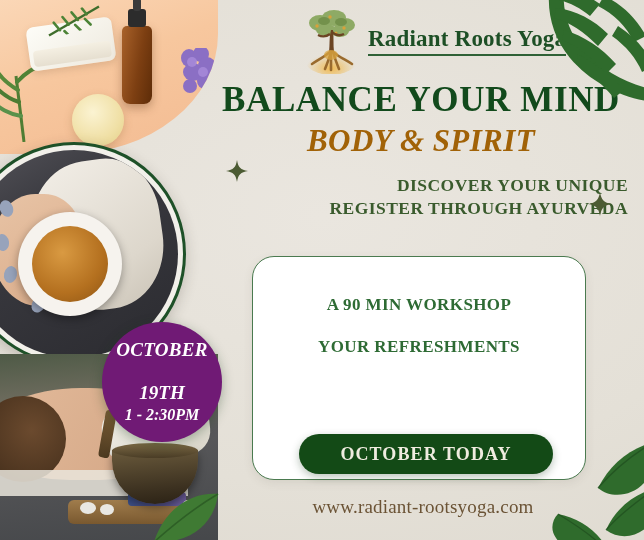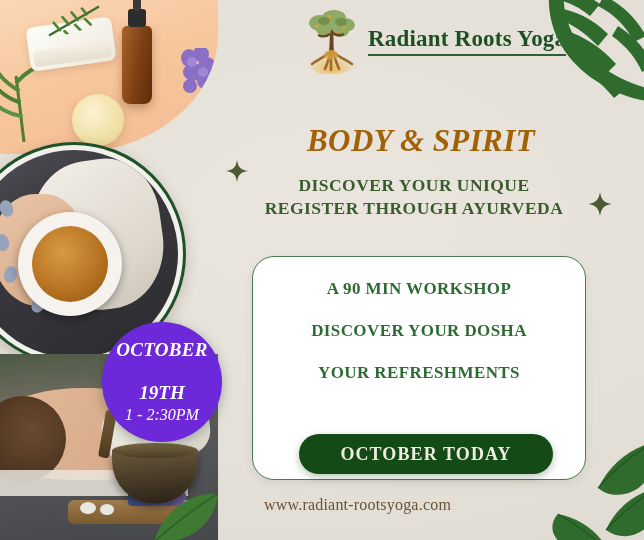--- a/index.html
+++ b/index.html
@@ -59,27 +59,27 @@
     background:linear-gradient(150deg,#e8c4a6,#d9ab89);}
   .tea-mug{position:absolute;left:48px;top:62px;width:104px;height:104px;border-radius:50%;
     background:#f6f3ee;box-shadow:0 3px 10px rgba(0,0,0,.35);}
   .tea-liquid{position:absolute;left:62px;top:76px;width:76px;height:76px;border-radius:50%;
     background:radial-gradient(circle at 40% 35%,#d99a42,#b4701f 60%,#8d5413);}
   .tea-nail{position:absolute;width:13px;height:17px;border-radius:50%;background:#97a3bb;}
 
   
   .date-badge{
     position:absolute;left:102px;top:322px;width:120px;height:120px;border-radius:50%;
-    background:#6d28d9;color:#ffffff;display:flex;flex-direction:column;
+    background:#701a75;color:#ffffff;display:flex;flex-direction:column;
     align-items:center;justify-content:center;text-align:center;
     box-shadow:0 3px 12px rgba(25,60,30,.35);z-index:6;
   }
   .date-badge .d1{font-style:italic;font-weight:bold;font-size:19px;letter-spacing:.3px;line-height:1.05;}
   .date-badge .d2{font-style:italic;font-weight:bold;font-size:19px;line-height:1.15;margin-top:22px;}
-  .date-badge .d3{font-style:italic;font-weight:normal;font-size:16px;margin-top:2px;}
+  .date-badge .d3{font-style:italic;font-weight:bold;font-size:16px;margin-top:2px;}
 
   
   .photo-bowl{
     position:absolute;left:-4px;top:354px;width:222px;height:190px;overflow:hidden;
     background:linear-gradient(175deg,#4e5a46 0%,#6b6a5c 22%,#58585a 45%,#45474a 100%);
   }
   .bowl-woman{position:absolute;left:-10px;top:34px;width:190px;height:92px;border-radius:50% 46% 40% 44%;
     background:linear-gradient(120deg,#e3bb9b,#d3a584);}
   .bowl-hair{position:absolute;left:-16px;top:42px;width:86px;height:86px;border-radius:50%;
     background:radial-gradient(circle at 60% 40%,#6b4a2e,#3e2a18);}
@@ -107,48 +107,48 @@
   .logo-row{position:absolute;left:300px;top:8px;display:flex;align-items:center;gap:6px;z-index:4;}
   .logo-tree{width:62px;height:66px;}
   .logo-text{font-size:23px;font-weight:bold;color:#1d4f25;letter-spacing:.2px;
     border-bottom:2px solid #2f6136;padding-bottom:1px;line-height:1.15;}
 
   
   .h-main{position:absolute;left:206px;top:82px;width:430px;text-align:center;
     font-size:35px;font-weight:bold;color:#124a1c;letter-spacing:.6px;line-height:1;z-index:4;}
   .h-sub{position:absolute;left:206px;top:125px;width:430px;text-align:center;
     font-size:31px;font-weight:bold;font-style:italic;color:#a16207;letter-spacing:.4px;line-height:1;z-index:4;}
-  .h-desc{position:absolute;left:214px;top:174px;width:400px;text-align:center;
+  .h-desc{position:absolute;left:228px;top:174px;width:400px;text-align:right;
     font-size:17.5px;font-weight:bold;color:#3a5b2d;letter-spacing:.45px;line-height:1.32;z-index:4;}
 
   .spark{position:absolute;z-index:5;}
   .spark.s1{left:226px;top:160px;width:22px;height:22px;}
   .spark.s2{left:588px;top:192px;width:24px;height:24px;}
 
   
   .card{
     position:absolute;left:252px;top:256px;width:334px;height:224px;
     background:#ffffff;border:1.5px solid #4a7a4f;border-radius:22px;
     box-shadow:0 3px 10px rgba(90,80,70,.10);z-index:3;
-    display:flex;flex-direction:column;align-items:center;padding-top:22px;box-sizing:border-box;
+    display:flex;flex-direction:column;align-items:center;padding-top:38px;box-sizing:border-box;
   }
   .card-line{font-size:17px;font-weight:bold;color:#2e6b34;letter-spacing:.4px;
     margin-bottom:22px;text-align:center;white-space:nowrap;}
   .card-line:last-of-type{margin-bottom:0;}
 
   
   .cta{
     position:absolute;left:299px;top:434px;width:254px;height:40px;border-radius:22px;
     background:#134a16;color:#f0ece0;display:flex;align-items:center;justify-content:center;
     font-size:18px;font-weight:bold;letter-spacing:1.1px;z-index:7;cursor:pointer;
     box-shadow:0 3px 9px rgba(20,55,22,.3);
   }
   .url{
-    position:absolute;left:264px;top:496px;width:334px;
-    font-size:16px;color:#6b5335;letter-spacing:.2px;z-index:4;
+    position:absolute;left:256px;top:496px;width:334px;text-align:center;
+    font-size:19px;color:#6b5335;letter-spacing:.2px;z-index:4;
   }
 </style>
 </head>
 <body>
 
 <div class="flyer">
 
   <div class="bg-wash"></div>
 
   <div class="photo-spa">
@@ -281,37 +281,37 @@
       <path d="M40 86 C62 90 82 104 92 126 C74 134 50 128 38 110 C32 102 34 92 40 86 Z"></path>
       <path d="M96 112 C112 116 126 126 134 140 L100 140 C92 130 90 120 96 112 Z"></path>
     </g>
     <g stroke="#1f4d1e" stroke-width="1.4" fill="none" opacity=".7">
       <path d="M136 14 C112 28 94 44 80 60"></path>
       <path d="M138 60 C118 74 100 88 88 102"></path>
       <path d="M40 86 C60 98 80 112 92 126"></path>
     </g>
   </svg>
 
+  <div class="h-main">BALANCE YOUR MIND</div>
   <div class="h-sub">BODY &amp; SPIRIT</div>
 
   <svg class="spark s1" viewBox="0 0 22 22">
     <path d="M11 0 C12.2 7.4 14.6 9.8 22 11 C14.6 12.2 12.2 14.6 11 22 C9.8 14.6 7.4 12.2 0 11 C7.4 9.8 9.8 7.4 11 0 Z" fill="#4c5b33"></path>
   </svg>
   <svg class="spark s2" viewBox="0 0 24 24">
     <path d="M12 0 C13.3 8 15.9 10.7 24 12 C15.9 13.3 13.3 15.9 12 24 C10.7 15.9 8 13.3 0 12 C8 10.7 10.7 8 12 0 Z" fill="#4c5b33"></path>
   </svg>
 
   <div class="h-desc">
     <div>DISCOVER YOUR UNIQUE</div>
     <div>REGISTER THROUGH AYURVEDA</div>
   </div>
 
   <div class="card">
     <div class="card-line">A 90 MIN WORKSHOP</div>
-    <div class="card-line">DISCOVER YOUR DOSHA</div>
     <div class="card-line">YOUR REFRESHMENTS</div>
   </div>
 
   <div class="cta">OCTOBER TODAY</div>
 
   <div class="url">www.radiant-rootsyoga.com</div>
 
 </div>
 
 </body></html>

